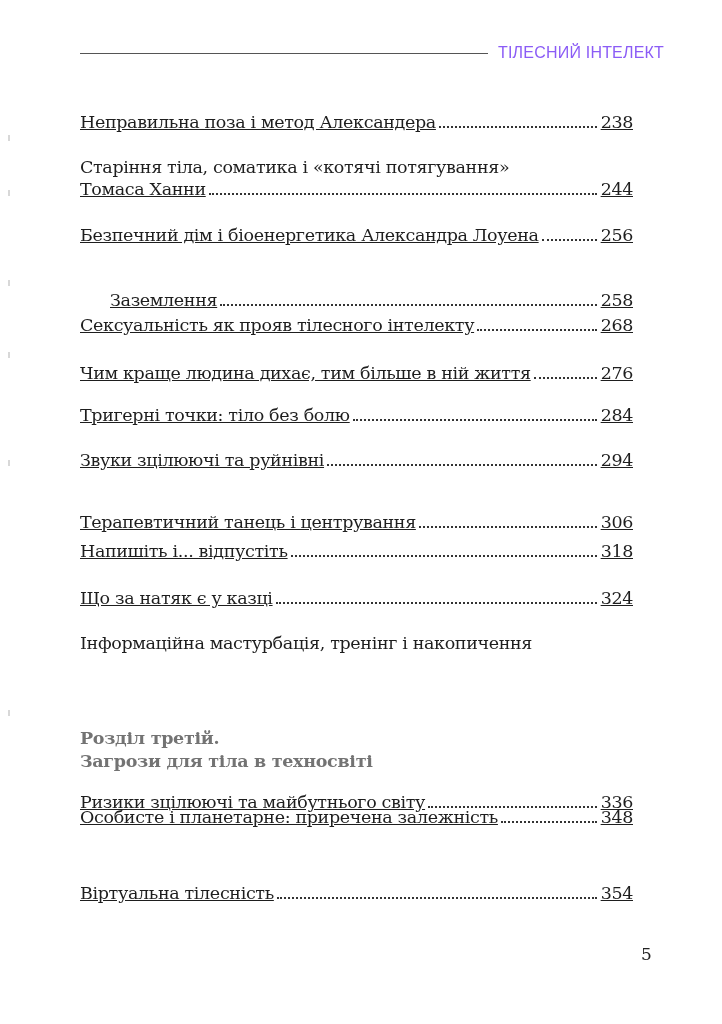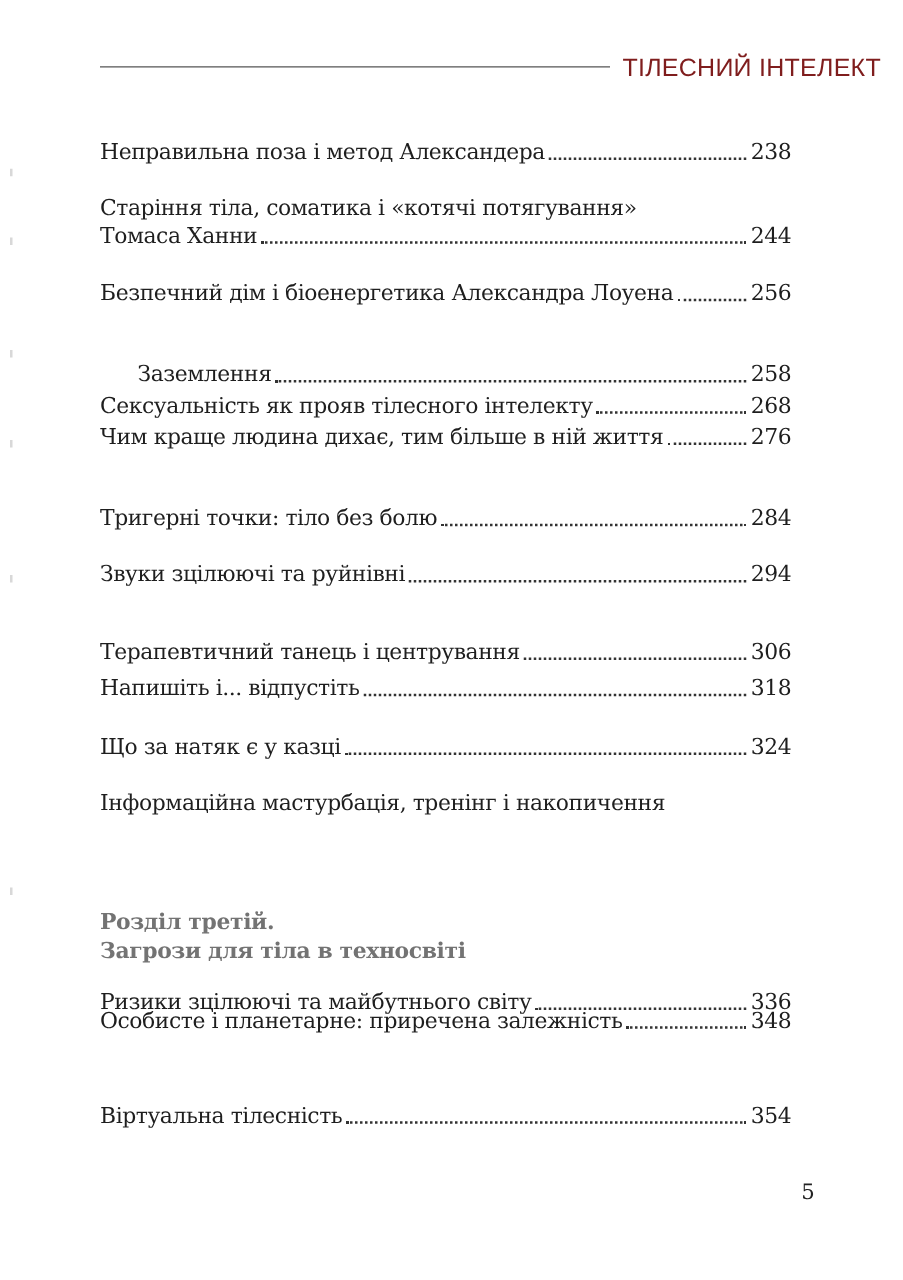--- a/index.html
+++ b/index.html
@@ -8,31 +8,31 @@
     overflow: hidden; color: #1a1a1a;
     font-family: "DejaVu Serif", "Liberation Serif", serif;
   }
   .header-rule {
     position: absolute; left: 80px; top: 53px; width: 408px; height: 0;
     border-top: 1.5px solid #555;
   }
   .header-title {
     position: absolute; left: 498px; top: 44px; width: 160px;
     font-family: "Liberation Sans", "DejaVu Sans", sans-serif;
-    font-size: 20px; letter-spacing: 0.2px; color: #7f1d1d; white-space: nowrap;
+    font-size: 16px; letter-spacing: 0.2px; color: #8b5cf6; white-space: nowrap;
   }
   .entry {
     position: absolute; left: 80px; width: 553px;
     font-size: 17.5px; line-height: 22px;
     font-family: "DejaVu Serif", "Liberation Serif", serif;
     letter-spacing: -0.35px; color: #1e1e1e;
   }
   .entry.indent { left: 110px; width: 523px; margin-top: 20px; }
   .entry .first { display: block; white-space: nowrap; }
-  .entry .line { display: flex; align-items: center; white-space: nowrap; }
+  .entry .line { display: flex; align-items: center; white-space: nowrap; text-decoration: underline; }
   .entry .title { flex: 0 0 auto; }
   .entry .dots {
     flex: 1 1 auto; overflow: hidden; margin: 0 4px 0 3px;
     border-bottom: 2px dotted #333; height: 0; align-self: flex-end;
     position: relative; top: -5px;
   }
   .entry .page { flex: 0 0 auto; }
   .section-heading {
     position: absolute; left: 80px; top: 727px; width: 553px;
     font-family: "DejaVu Serif", "Liberation Serif", serif;
@@ -100,21 +100,21 @@
     </div>
 
     <div class="entry" style="top:314px">
       <div class="line">
         <span class="title">Сексуальність як прояв тілесного інтелекту</span>
         <span class="dots"></span>
         <span class="page">268</span>
       </div>
     </div>
 
-    <div class="entry" style="top:339px">
+    <div class="entry" style="top:362px">
       <div class="line">
         <span class="title">Чим краще людина дихає, тим більше в ній життя</span>
         <span class="dots"></span>
         <span class="page">276</span>
       </div>
     </div>
 
     <div class="entry" style="top:404px">
       <div class="line">
         <span class="title">Тригерні точки: тіло без болю</span>

